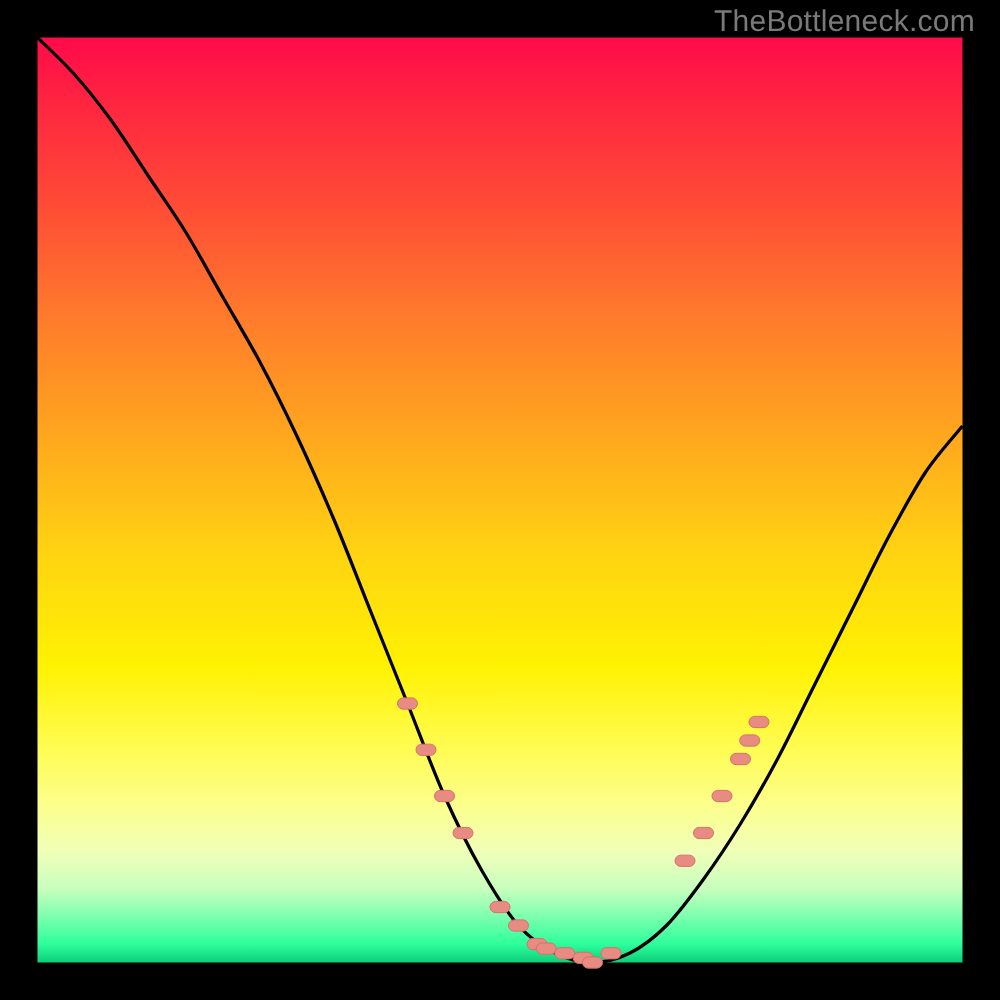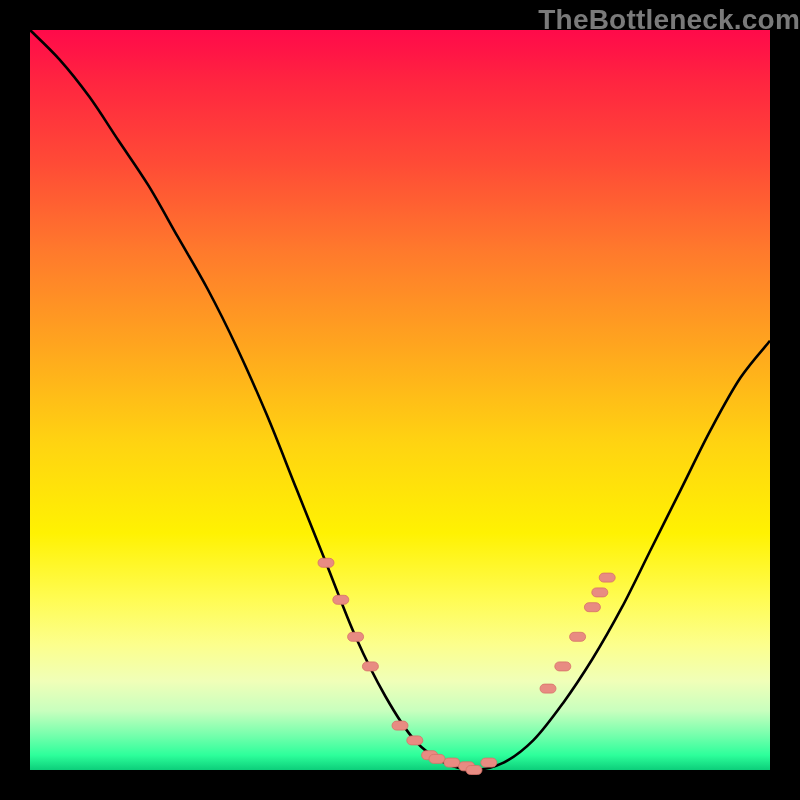--- a/index.html
+++ b/index.html
@@ -39,25 +39,25 @@
       #f0ffb8 88%,
       #c8ffbe 92%,
       #7dffae 95%,
       #2dff9b 98%,
       #0cce7a 100%
     );
   }
   .watermark {
     position: absolute;
     top: 4px;
-    right: 0;
+    right: 20px;
     color: #7a7a7a;
-    font-size: 28px;
+    font-size: 24px;
     letter-spacing: 0.2px;
-    font-weight: 700;
+    font-weight: 400;
     user-select: none;
   }
   svg.curve {
     position: absolute;
     left: 0;
     top: 0;
     width: 740px;
     height: 740px;
     overflow: visible;
   }

